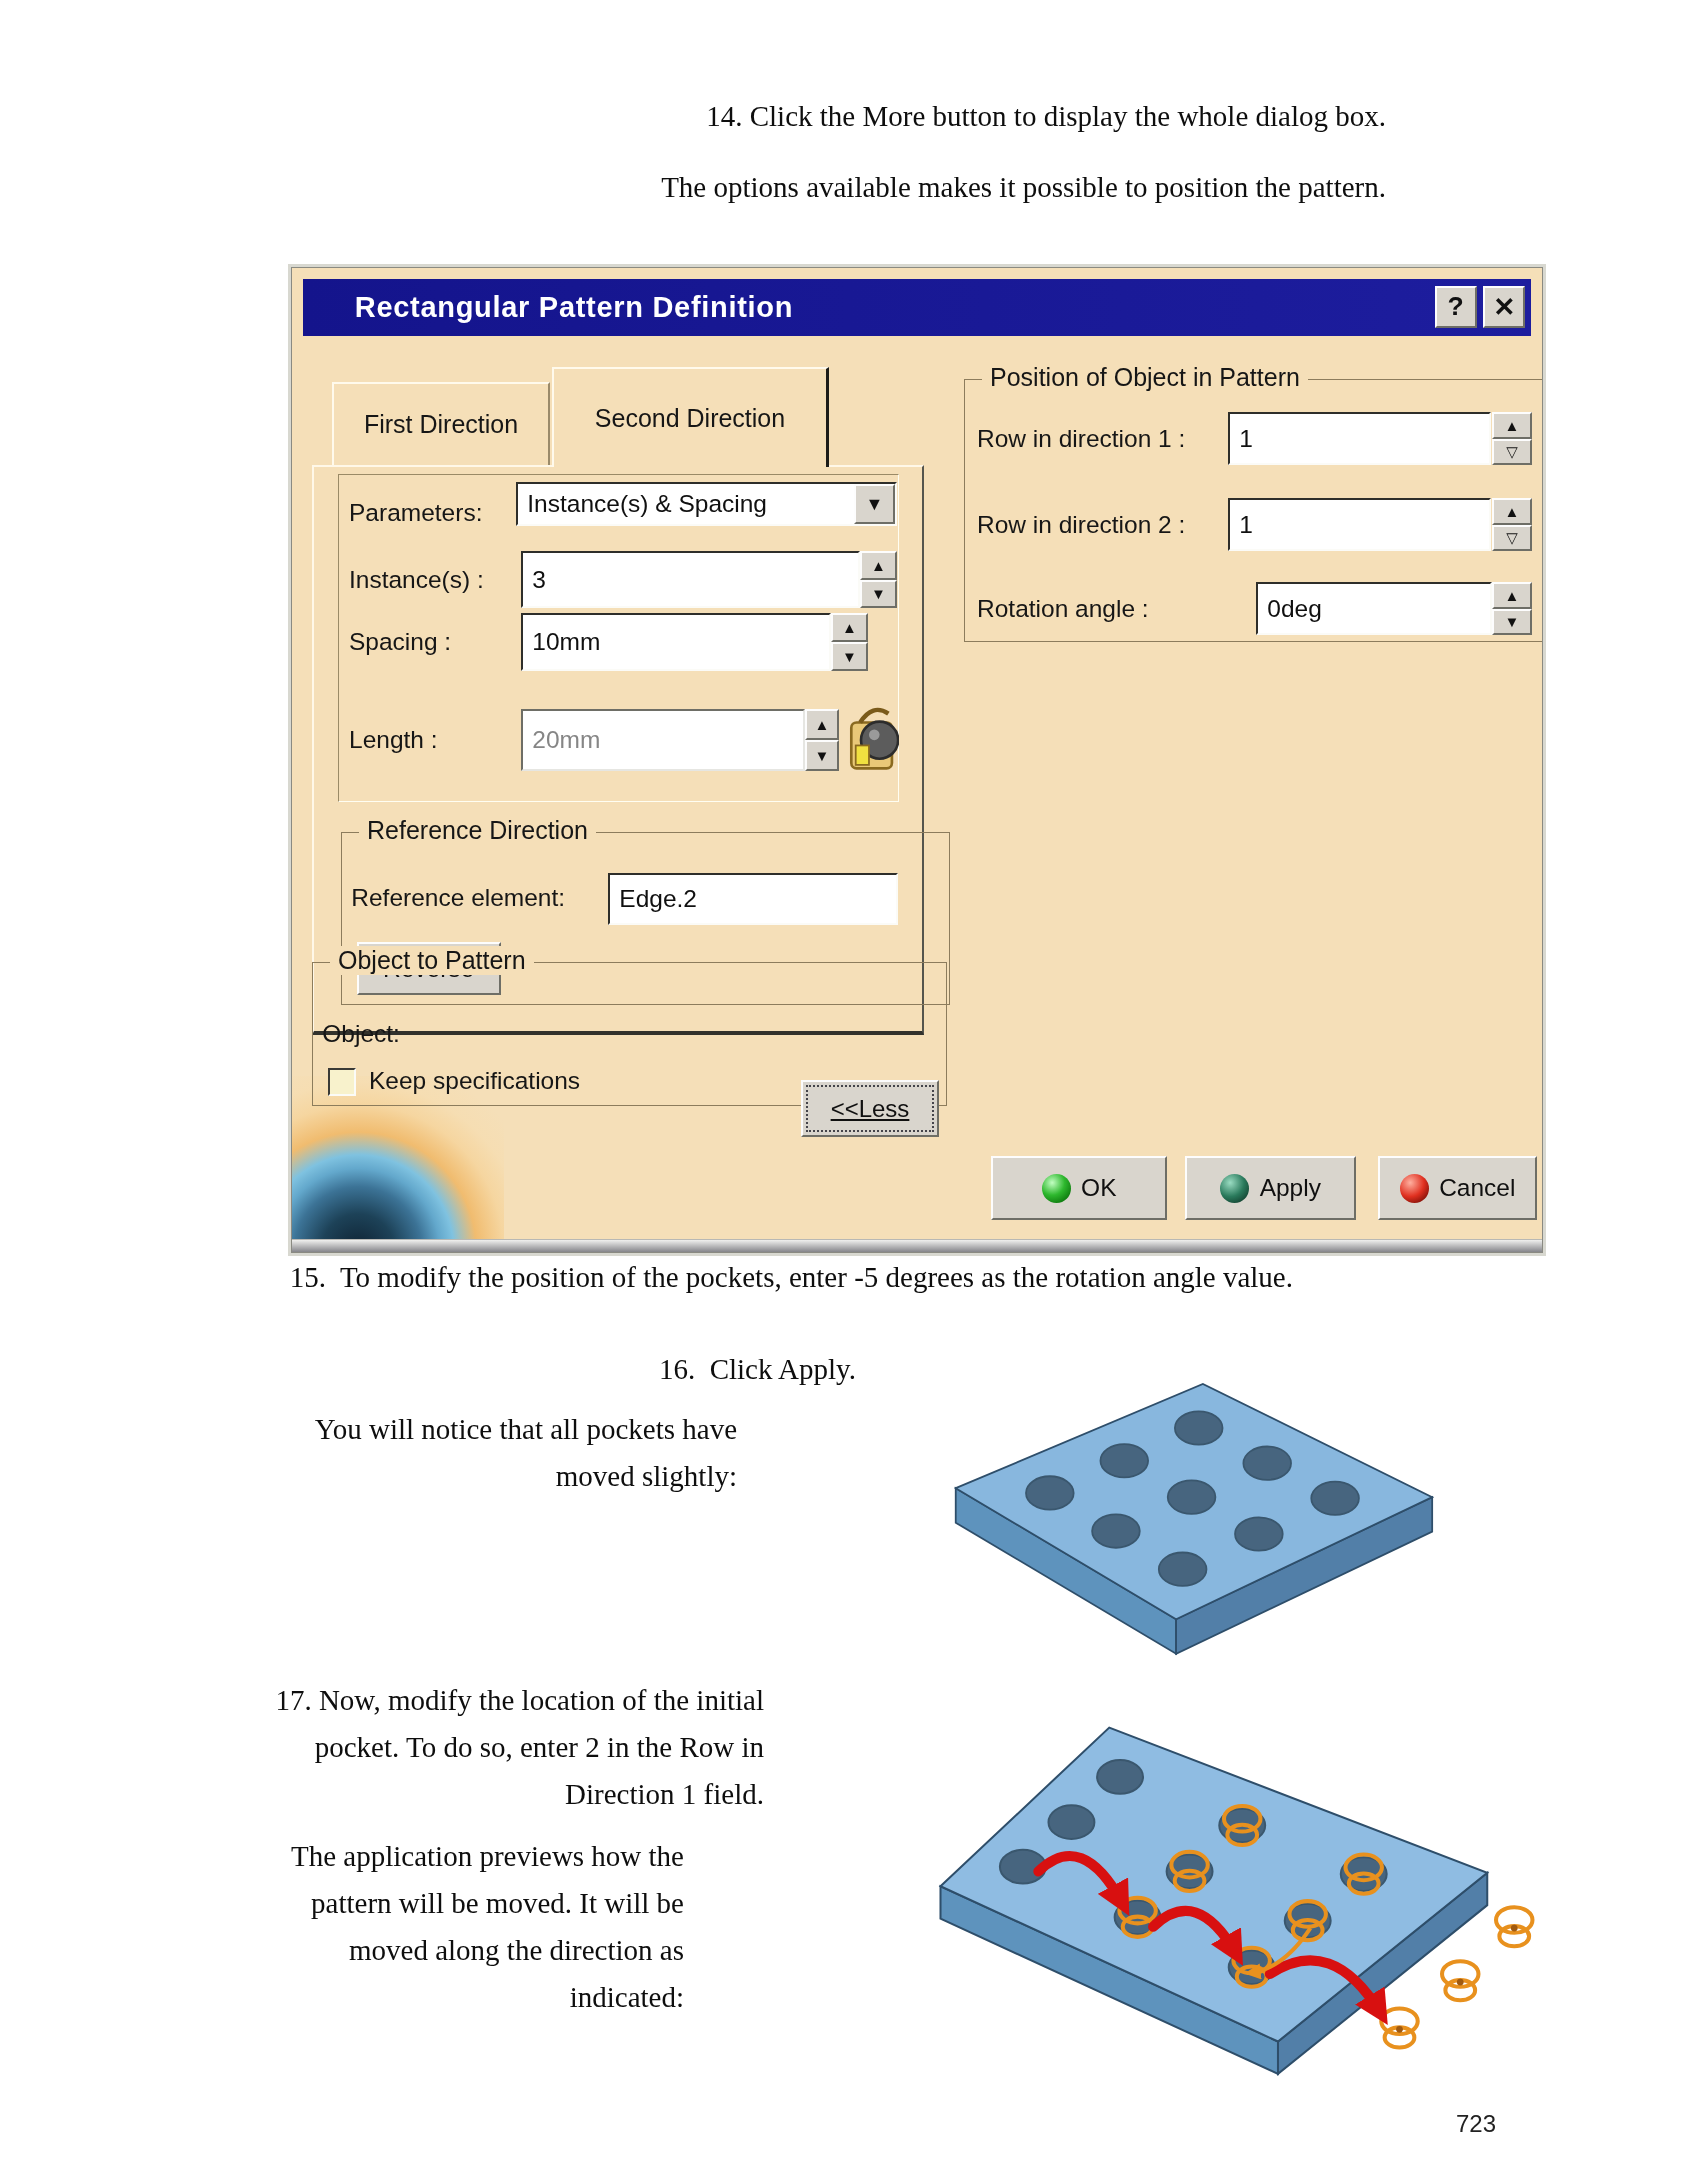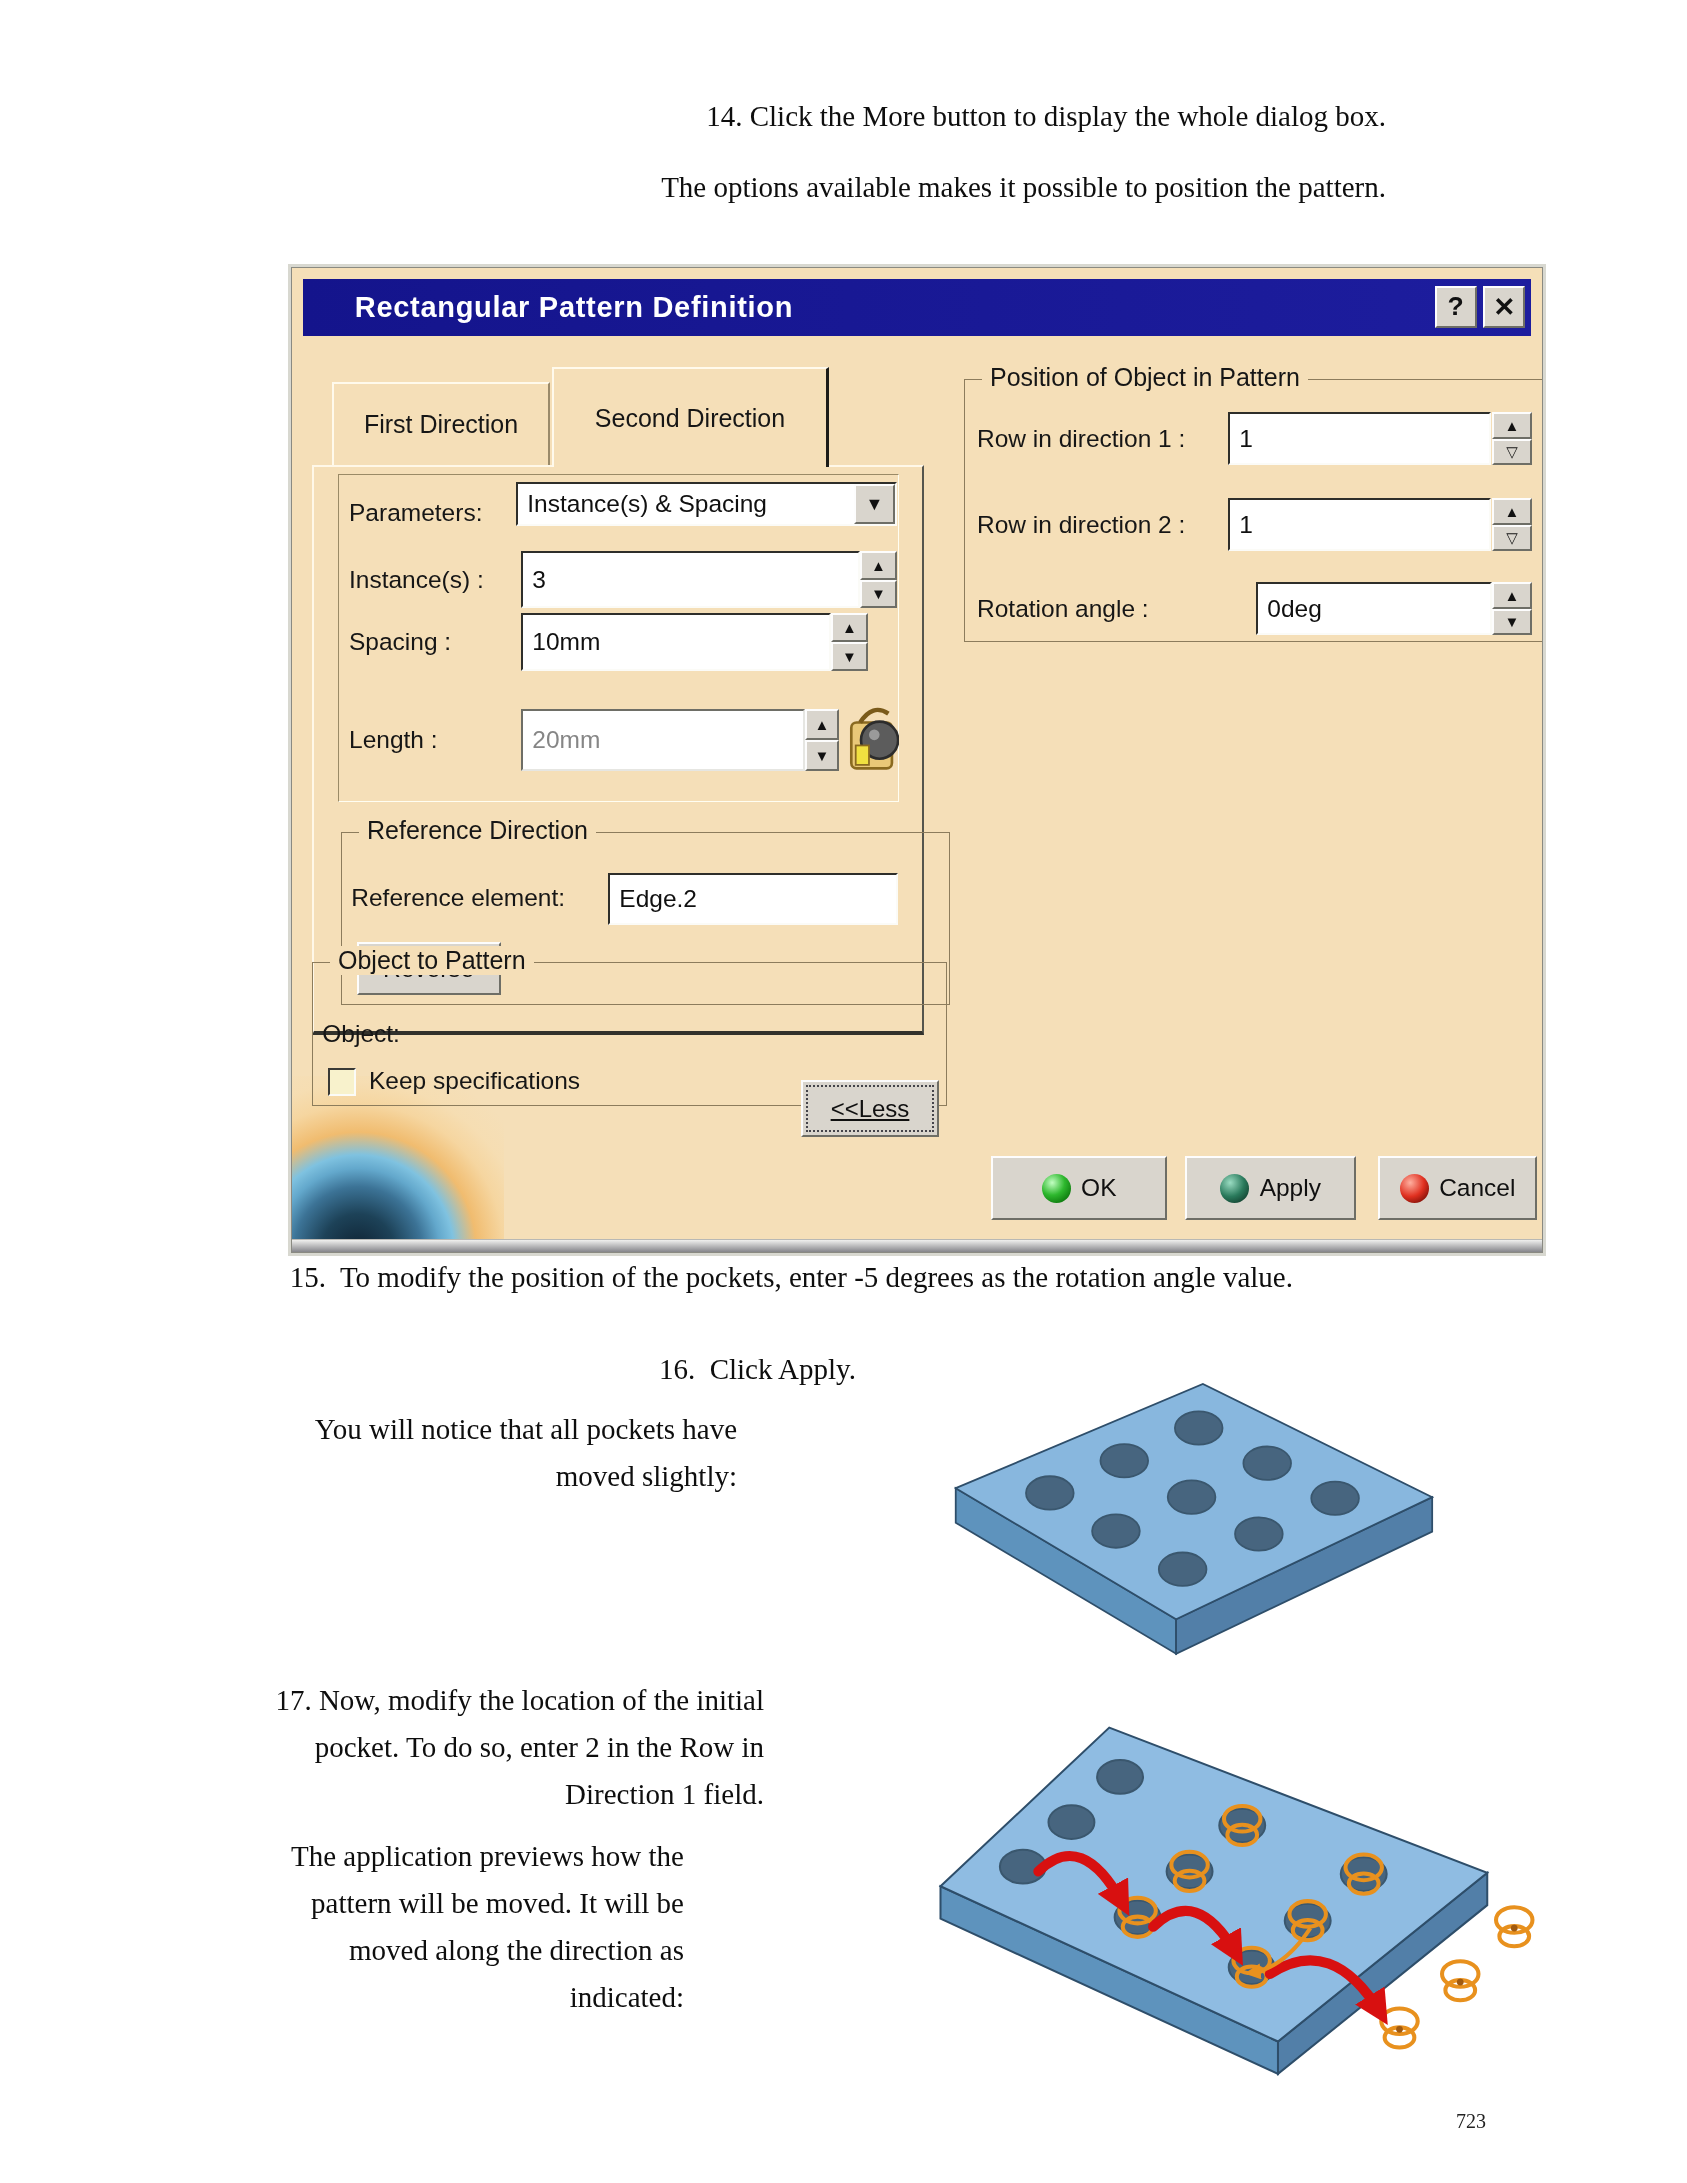--- a/index.html
+++ b/index.html
@@ -2,21 +2,21 @@
 <html style="font-size:10.6px"><head>
 <meta charset="utf-8">
 <style>
   * { box-sizing: border-box; margin: 0; padding: 0; }
   html,body { background:#ffffff; }
   .page {
     position: relative; width: 1687px; height: 2183px; background: #ffffff;
     font-family: "Liberation Serif", serif; color: #0e0e0e; overflow: hidden; text-align: right;
   }
   .para { position: absolute; font-size: 29px; line-height: 1.62; white-space: pre-wrap; }
-  .pagenum { position: absolute; font-family: Liberation Serif, serif; font-size: 20px; color:#222; }
+  .pagenum { position: absolute; font-family: Liberation Sans, sans-serif; font-size: 24px; color:#222; }
 
   
   .dialog {
     position: absolute; left: 291px; top: 267px; width: 1252px; height: 986px;
     background: #f5dfb8; border: 1.3px solid #8a8a82; outline: 3.3px solid #d8d8d0;
     font-family: "Liberation Sans", sans-serif; font-size: 24.5px; color: #161616;
     overflow: hidden;
   }
   .titlebar {
     position: absolute; left: 10.6px; top: 10.6px; width: 1228px; height: 57px;

